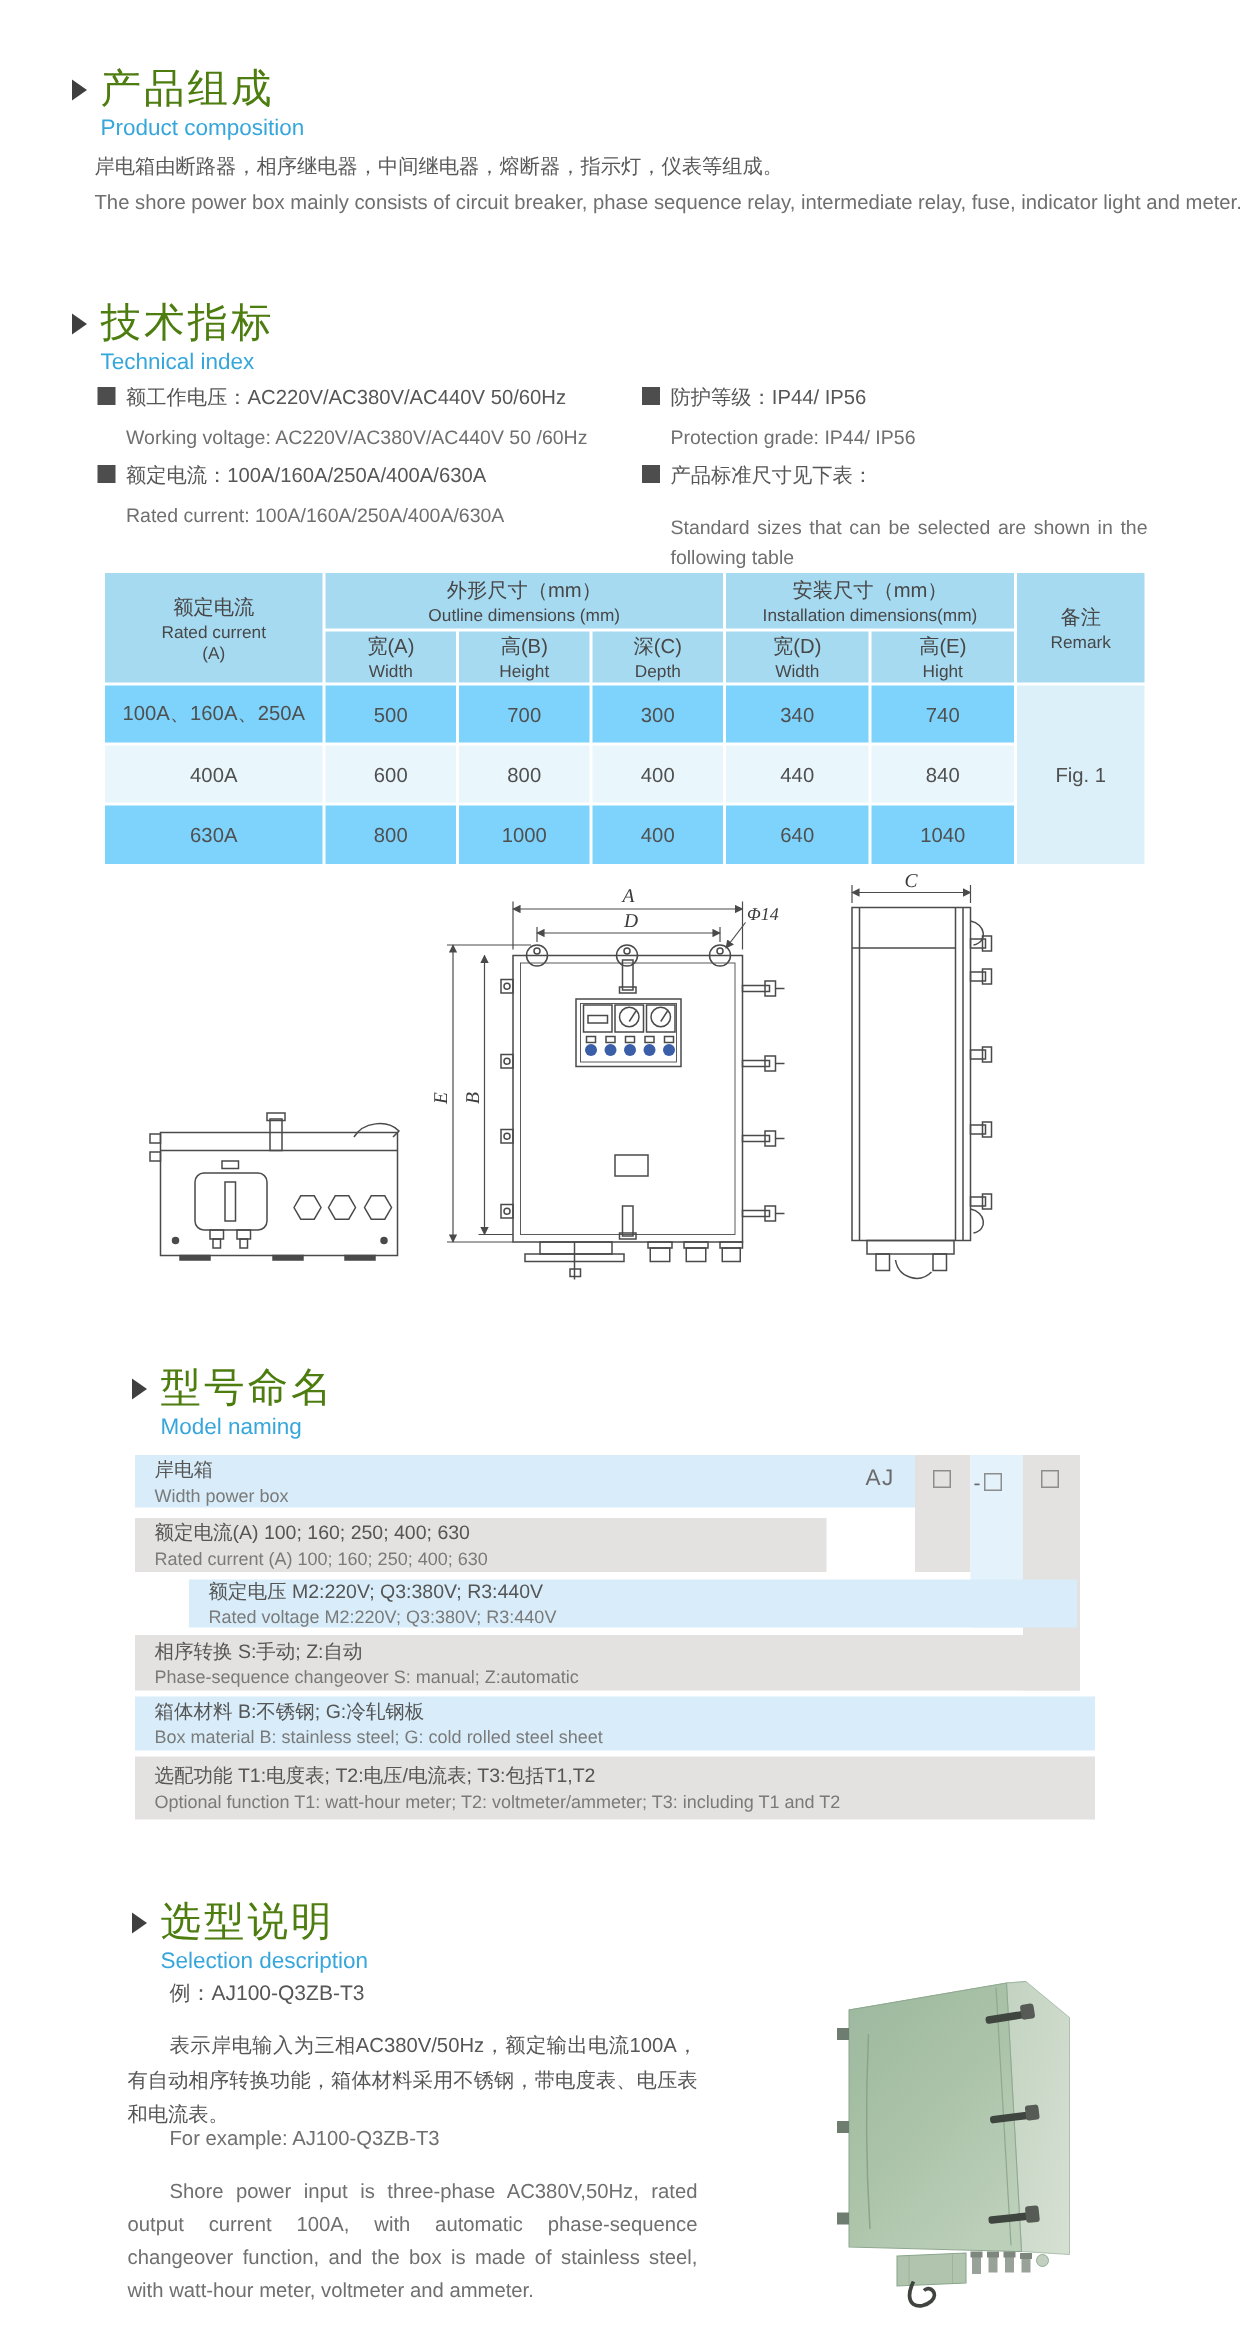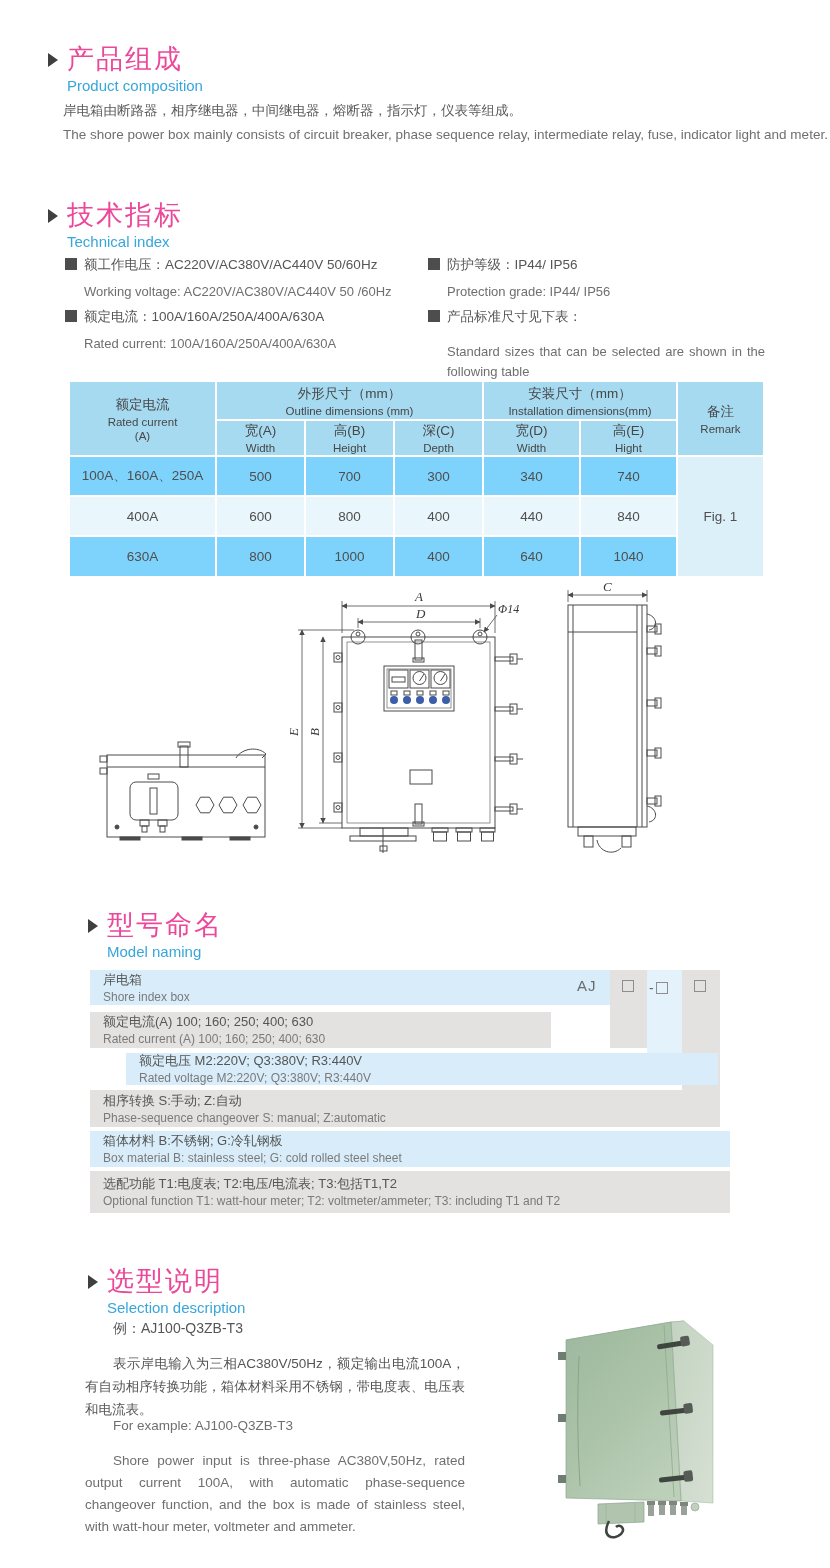--- a/index.html
+++ b/index.html
@@ -4,21 +4,21 @@
 <style>
   html,body { margin:0; padding:0; background:#ffffff; }
   .page { position:relative; width:830px; height:1568px; background:#fff; overflow:hidden;
           font-family:"Liberation Sans","DejaVu Sans",sans-serif; }
   .abs { position:absolute; }
 
   
   .sec-head { position:absolute; display:flex; align-items:flex-start; gap:9px; }
   .tri { width:0; height:0; border-left:10px solid #3f3f3f; border-top:7px solid transparent;
          border-bottom:7px solid transparent; margin-top:9px; flex:none; }
-  .h-zh { font-size:27px; color:#ec4899; letter-spacing:2px; line-height:30px; }
+  .h-zh { font-size:27px; color:#4d7c0f; letter-spacing:2px; line-height:30px; }
   .h-en { font-size:15px; color:#36a6db; margin-top:3px; }
 
   .body-zh { position:absolute; font-size:13.5px; color:#595959; }
   .body-en { position:absolute; font-size:13.5px; color:#6f6f6f; }
 
   
   .spec-item { position:absolute; }
   .spec-zh { display:flex; gap:7px; font-size:13.5px; color:#565656; }
   .sq { width:12px; height:12px; background:#4d4d4d; flex:none; margin-top:2px; }
   .spec-en { margin:8px 0 0 19px; font-size:13px; color:#6f6f6f; line-height:20px; }
@@ -347,21 +347,21 @@
   </div>
 
   <div class="mn">
 
     <div class="mn-col mn-gray" style="left:520px; width:37px; height:78px;"></div>
     <div class="mn-col mn-colblue" style="left:557px; width:35px; height:115px;"></div>
     <div class="mn-col mn-gray" style="left:592px; width:38px; height:157px;"></div>
 
     <div class="mn-band mn-blue" style="top:4px;   height:35px; width:520px;">
       <span class="mn-zh">岸电箱</span>
-      <span class="mn-en">Shore index box</span>
+      <span class="mn-en">Width power box</span>
     </div>
     <div class="mn-band mn-gray" style="top:46px;  height:36px; width:461px;">
       <span class="mn-zh">额定电流(A)  100; 160; 250; 400; 630</span>
       <span class="mn-en">Rated current (A) 100; 160; 250; 400; 630</span>
     </div>
     <div class="mn-band mn-blue" style="top:87px;  height:32px; width:592px;margin-left:36px;">
       <span class="mn-zh">额定电压   M2:220V;  Q3:380V;  R3:440V</span>
       <span class="mn-en">Rated voltage  M2:220V;  Q3:380V;  R3:440V</span>
     </div>
     <div class="mn-band mn-gray" style="top:124px; height:37px; width:630px;">

